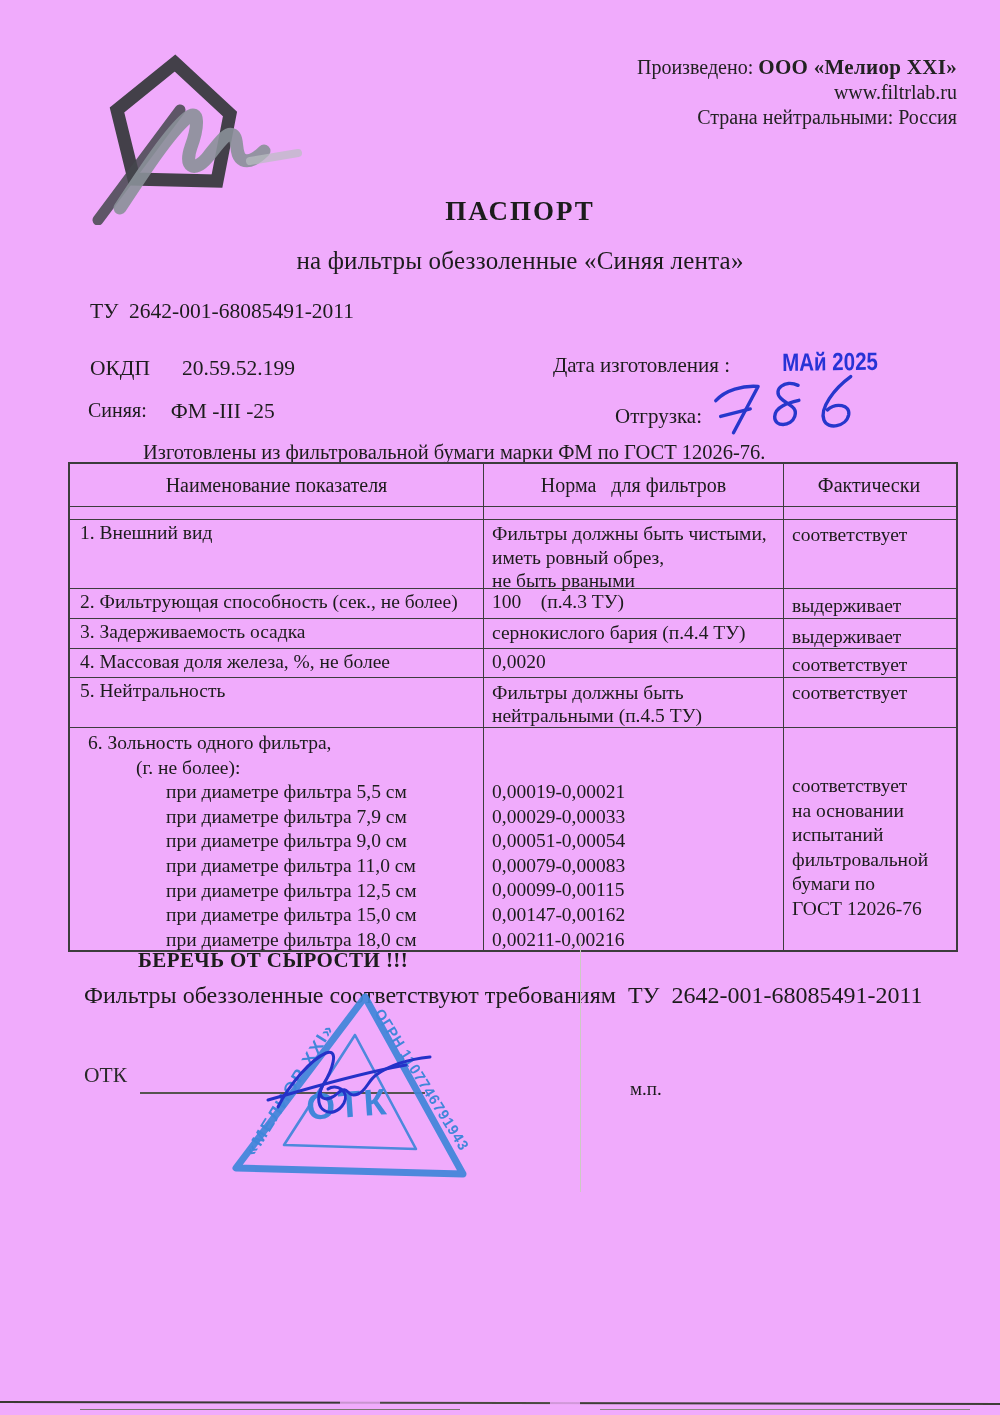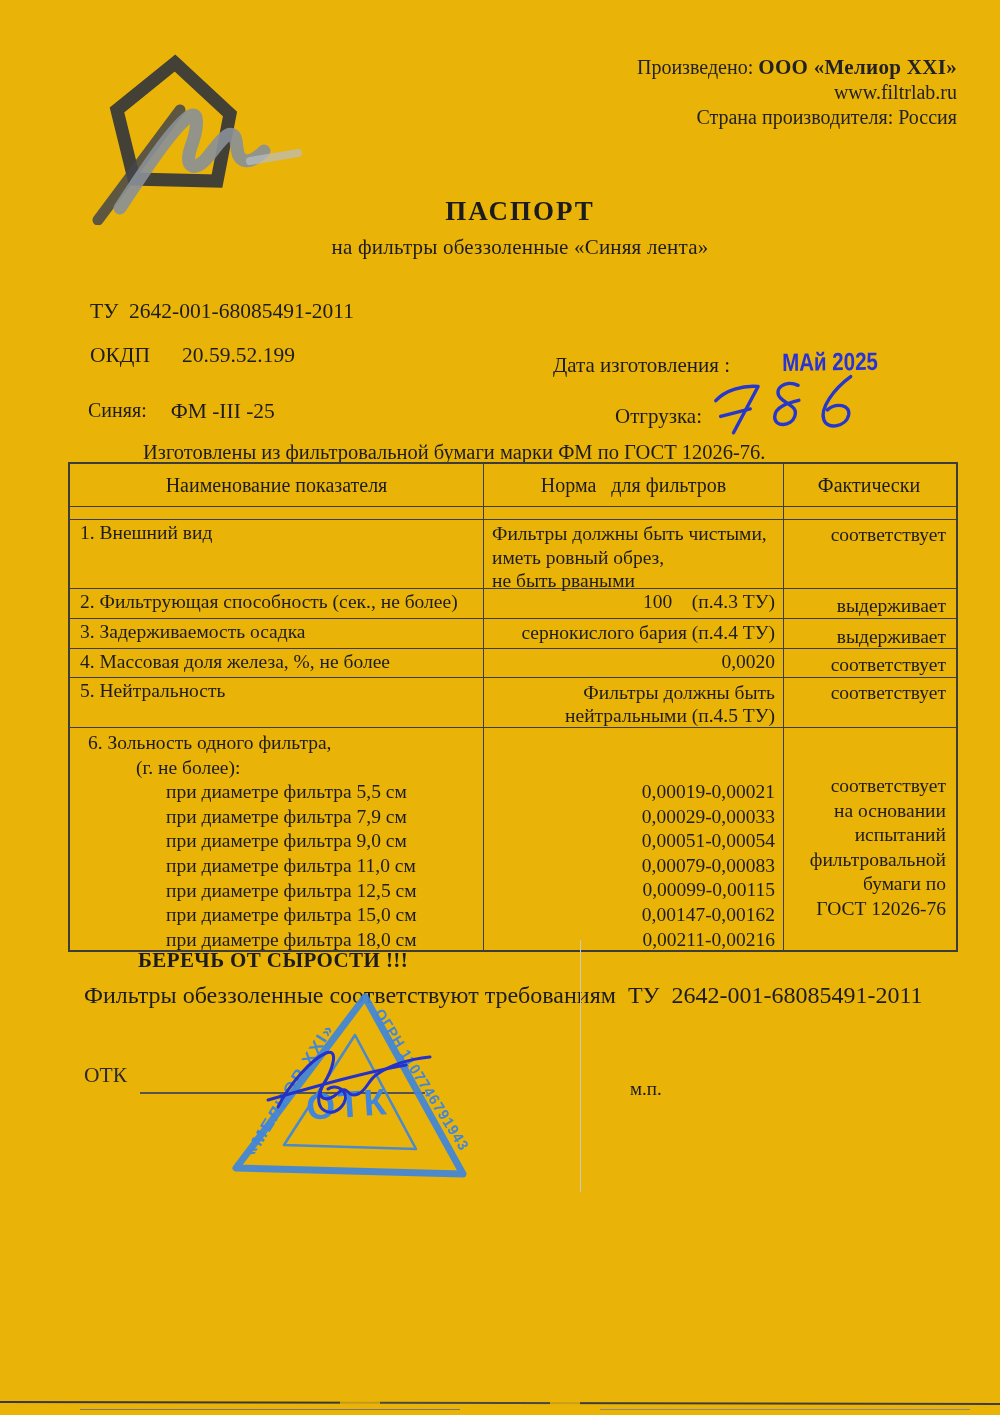--- a/index.html
+++ b/index.html
@@ -1,50 +1,50 @@
 <!DOCTYPE html>
 <html lang="ru"><head>
 <meta charset="utf-8">
 <style>
   html,body{margin:0;padding:0;}
   body{background:#888;}
   .page{
     position:relative;
     width:1000px;height:1415px;
     margin:0 auto;
-    background:#eab308;
+    background:#f0abfc;
     overflow:hidden;
     font-family:"Liberation Serif","DejaVu Serif",serif;
     color:#1c1c1c;
   }
   .abs{position:absolute;}
   .pre{white-space:pre;}
   
   .producer-block{top:55px;right:43px;text-align:right;font-size:20px;line-height:25px;color:#222;}
   .producer-name{font-weight:bold;font-size:21px;letter-spacing:.3px;}
   
   .title-wrap{top:196px;left:40px;width:960px;text-align:center;}
   .doc-title{font-size:27px;font-weight:bold;letter-spacing:2px;}
-  .doc-subtitle{font-size:21px;margin-top:8px;letter-spacing:.2px;}
+  .doc-subtitle{font-size:25px;margin-top:20px;letter-spacing:.2px;}
   
   .line-21{font-size:21.5px;}
   .blue-stamp-date{
     font-family:"Liberation Sans","DejaVu Sans",sans-serif;
     font-weight:bold;font-size:25px;color:#2733d6;
     transform:scaleX(.82) rotate(-.6deg);transform-origin:left top;
     letter-spacing:0;
   }
   
   .doc-table{left:68px;top:462px;width:886px;border:2px solid #3c3c3c;background:transparent;}
   .trow{display:grid;grid-template-columns:414px 300px 170px;border-bottom:1px solid #3d3d3d;}
   .trow:last-child{border-bottom:none;}
   .tcell{border-right:1px solid #3d3d3d;padding:0 8px;box-sizing:border-box;font-size:19.5px;}
   .tcell:last-child{border-right:none;}
   .th{display:flex;align-items:center;justify-content:center;font-size:20px;}
-  .c-center{text-align:right;}
+  .c-center{text-align:left;}
   .c-name{padding-left:10px;}
   .lh{line-height:23.5px;}
   .ash-label{padding-left:88px;}
   .ash-sub{padding-left:58px;}
   .ash-line{line-height:24.6px;}
   
   .keep-dry{font-size:21px;font-weight:bold;letter-spacing:.4px;}
   .conformity{font-size:24px;}
   .otk-label{font-size:21.5px;color:#2a2a2a;}
   .sig-line{height:2px;background:#56544f;}
@@ -65,31 +65,31 @@
   <svg class="abs" style="left:90px;top:40px;" width="220" height="185" viewBox="0 0 220 185">
     <polygon points="85,23 140,74 127,141 44,139 27,70" fill="none" stroke="#34363a" stroke-width="13" stroke-linejoin="miter" opacity=".92"></polygon>
     <path d="M 8,180 L 90,70" stroke="#44474c" stroke-width="11" fill="none" stroke-linecap="round" opacity=".85"></path>
     <path d="M 30,168 C 55,130 80,92 97,78 C 110,67 108,88 101,107 C 94,127 104,133 117,118 C 129,103 137,91 143,95 C 149,99 144,116 153,120 C 160,123 168,117 174,111" stroke="#8a9098" stroke-width="13" fill="none" stroke-linecap="round" opacity=".9"></path>
     <path d="M 160,121 L 208,113" stroke="#b9bdc2" stroke-width="8" fill="none" stroke-linecap="round" opacity=".7"></path>
   </svg>
 
   <div class="abs producer-block">
     <div><span>Произведено: </span><span class="producer-name">ООО «Мелиор XXI»</span></div>
     <div>www.filtrlab.ru</div>
-    <div>Страна производителя: Россия</div>
+    <div>Страна нейтральными: Россия</div>
   </div>
 
   <div class="abs title-wrap">
     <div class="doc-title">ПАСПОРТ</div>
     <div class="doc-subtitle">на фильтры обеззоленные «Синяя лента»</div>
   </div>
 
   <div class="abs line-21 pre" style="left:90px;top:299px;">ТУ  2642-001-68085491-2011</div>
 
-  <div class="abs line-21" style="left:90px;top:343px;display:flex;gap:32px;">
+  <div class="abs line-21" style="left:90px;top:356px;display:flex;gap:32px;">
     <span>ОКДП</span>
     <span>20.59.52.199</span>
   </div>
   <div class="abs" style="left:553px;top:353px;font-size:21px;">Дата изготовления :</div>
   <div class="abs blue-stamp-date" style="left:782px;top:348px;">МАй 2025</div>
 
   <div class="abs line-21" style="left:88px;top:399px;display:flex;gap:24px;">
     <span style="font-size:20px;">Синяя:</span>
     <span>ФМ -III -25</span>
   </div>

